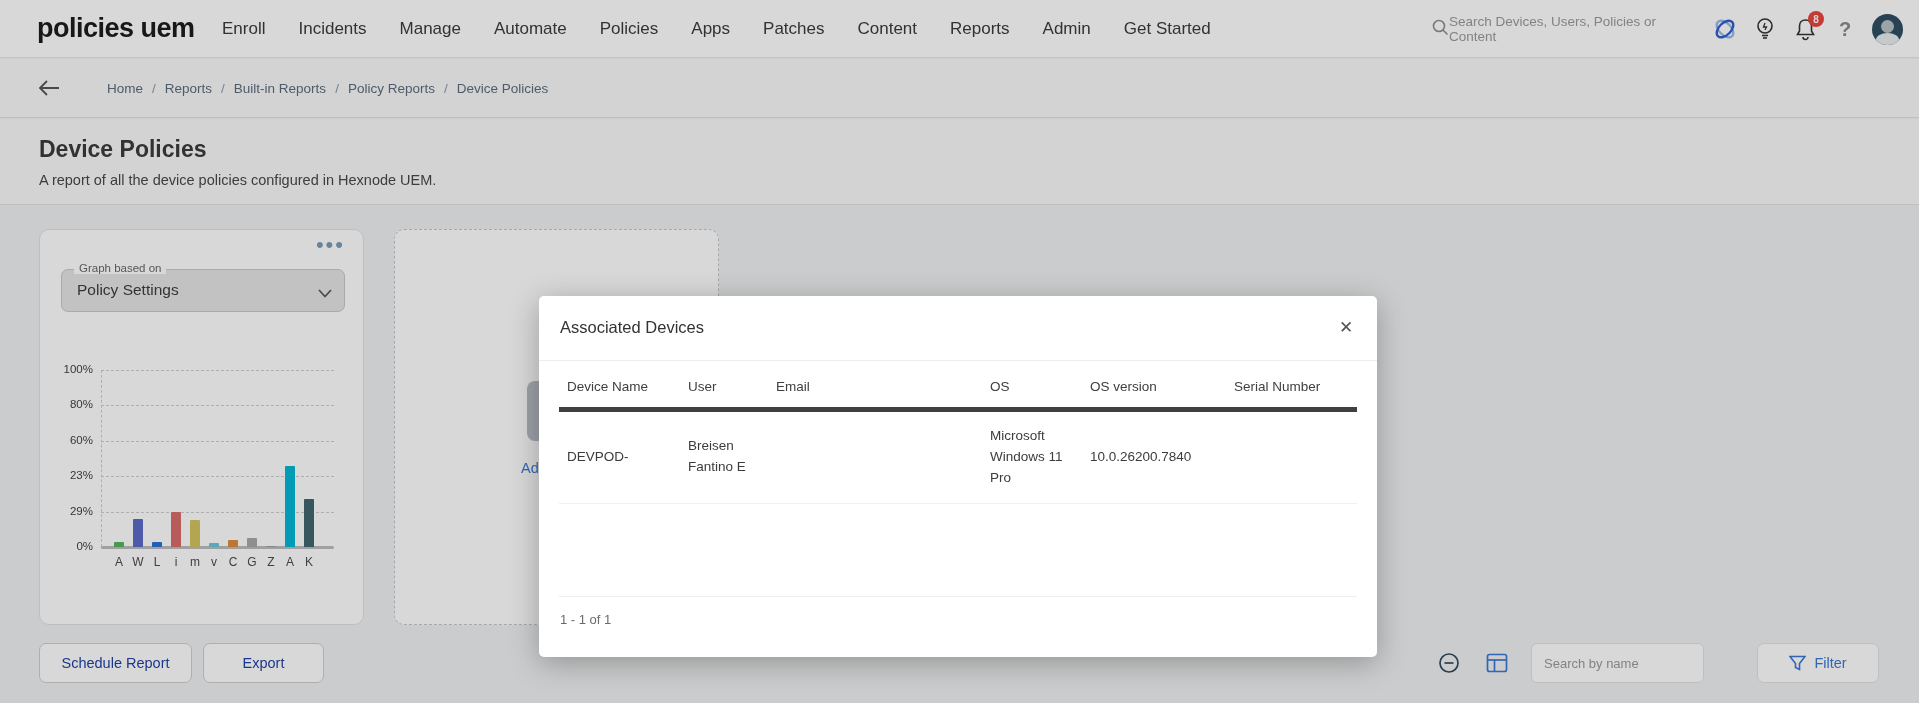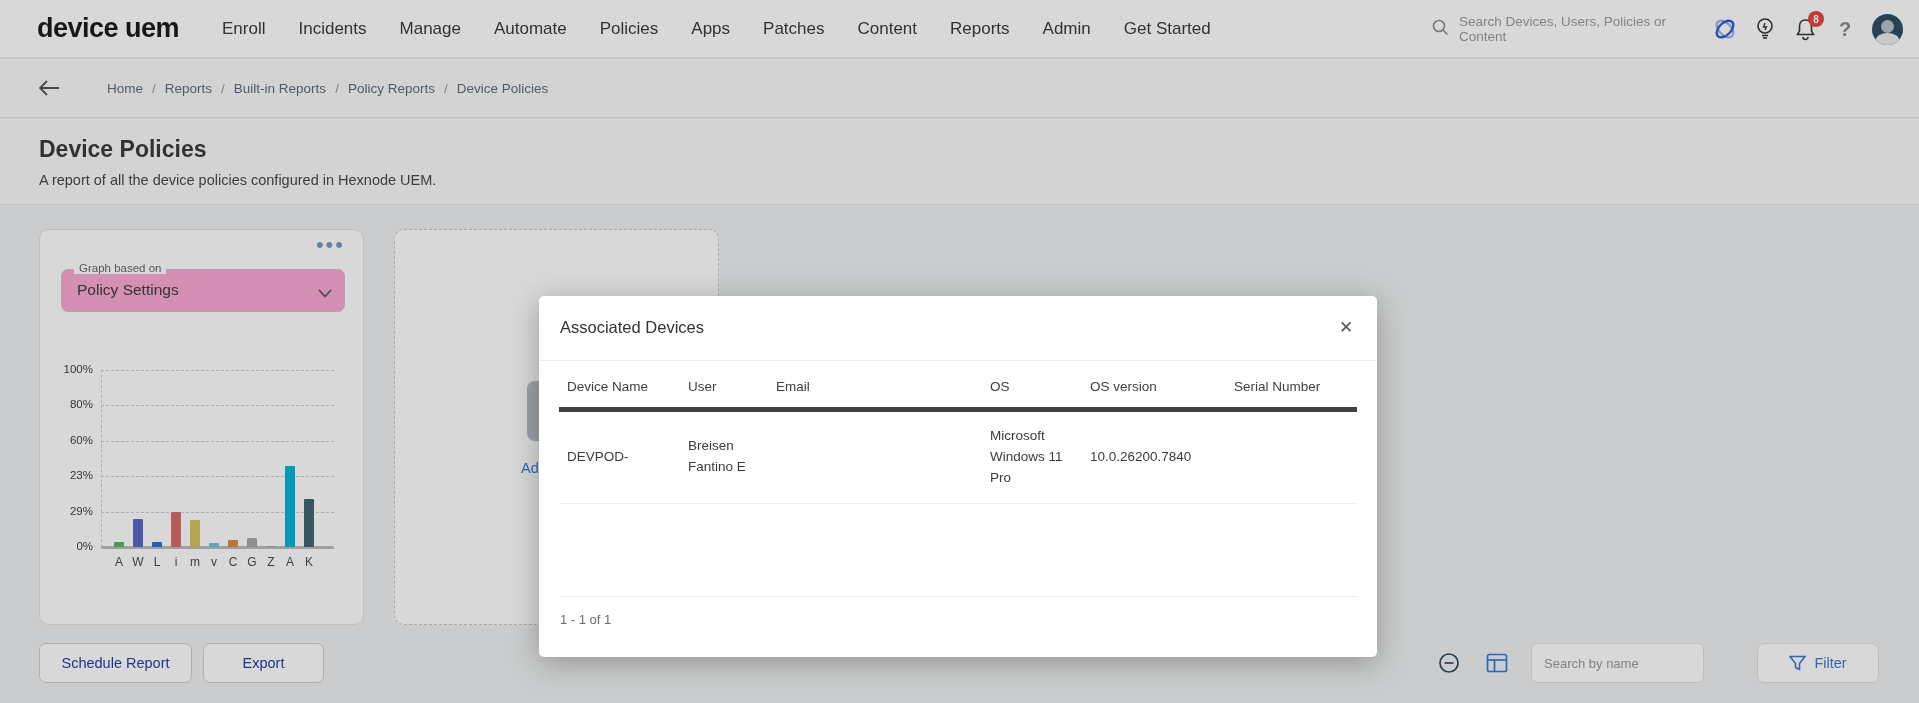--- a/index.html
+++ b/index.html
@@ -4,21 +4,21 @@
 <style>
   * { margin:0; padding:0; box-sizing:border-box; }
   html,body { width:1919px; height:703px; overflow:hidden; font-family:"Liberation Sans", sans-serif; }
   .canvas { position:relative; width:1919px; height:703px; background:#f0f1f2; }
 
   
   .topbar { position:absolute; left:0; top:0; width:1919px; height:58px; background:#ffffff; border-bottom:1px solid #e9e9e9; }
   .logo { position:absolute; left:37px; top:13px; font-size:27px; font-weight:800; letter-spacing:-0.5px; color:#1b1b1b; }
   .mainnav { position:absolute; left:222px; top:0; height:58px; display:flex; align-items:center; gap:33px; }
   .mainnav span { font-size:17px; color:#3a3a3a; cursor:pointer; white-space:nowrap; }
-  .topsearch { position:absolute; left:1432px; top:0; height:58px; display:flex; align-items:center; gap:10px; }
+  .topsearch { position:absolute; left:1432px; top:0; height:58px; display:flex; align-items:center; }
   .topsearch .mag { color:#8d8d8d; }
   .topsearch .ph { font-size:13.5px; color:#9a9a9a; width:232px; }
   .topicons { position:absolute; left:1712px; top:0; height:58px; display:flex; align-items:center; gap:14px; }
   .ticon { position:relative; width:26px; height:26px; display:flex; align-items:center; justify-content:center; color:#444; }
   .badge { position:absolute; top:-5px; right:-6px; min-width:16px; height:16px; border-radius:8px; background:#e8453c; color:#fff; font-size:10px; font-weight:700; display:flex; align-items:center; justify-content:center; padding:0 3px; }
   .qmark { font-size:20px; font-weight:700; color:#8a8a8a; }
   .avatar { width:31px; height:31px; border-radius:50%; background:#2e4d63; position:relative; overflow:hidden; }
   .avatar .head { position:absolute; left:9px; top:6px; width:13px; height:13px; border-radius:50%; background:#b9c2c6; }
   .avatar .body { position:absolute; left:4px; top:19px; width:23px; height:14px; border-radius:50% 50% 0 0; background:#e9edef; }
 
@@ -30,21 +30,21 @@
   .crumbs span[data-interactable="true"] { cursor:pointer; }
 
   
   .titleband { position:absolute; left:0; top:119px; width:1919px; height:86px; background:#fafafa; border-bottom:1px solid #e3e3e3; }
   .pagetitle { position:absolute; left:39px; top:17px; font-size:23px; font-weight:700; color:#3a3a3a; }
   .pagesub { position:absolute; left:39px; top:53px; font-size:14.5px; color:#474747; }
 
   
   .card1 { position:absolute; left:39px; top:229px; width:325px; height:396px; background:#ffffff; border:1px solid #e2e2e2; border-radius:10px; }
   .dots { position:absolute; right:18px; top:4px; color:#7d9ab5; font-size:22px; letter-spacing:2px; cursor:pointer; line-height:22px; }
-  .selectbox { position:absolute; left:21px; top:39px; width:284px; height:43px; border:1px solid #c9c9c9; border-radius:7px; background:#f9a8d4; cursor:pointer; }
+  .selectbox { position:absolute; left:21px; top:39px; width:284px; height:43px; border:1px solid #c9c9c9; border-radius:7px; background:#e5e5e5; cursor:pointer; }
   .selectbox .flabel { position:absolute; left:12px; top:-8px; background:#fff; padding:0 5px; font-size:11.5px; color:#666; }
   .selectbox .fval { position:absolute; left:15px; top:11px; font-size:15.5px; color:#3c3c3c; }
   .selectbox .chev { position:absolute; right:12px; top:14px; color:#555; }
 
   
   .plotwrap { position:absolute; left:0; top:0; width:325px; height:396px; }
   .ylab { position:absolute; font-size:11.5px; color:#3f3f3f; width:40px; text-align:right; }
   .gline { position:absolute; border-top:1px dashed #cfcfcf; height:0; }
   .vline { position:absolute; border-left:1px dashed #cfcfcf; width:0; }
   .baseline { position:absolute; height:3px; background:#bdbdbd; border-radius:2px; }
@@ -78,21 +78,21 @@
   table.devices td { font-size:13.5px; color:#3c3c3c; padding:14px 8px; vertical-align:middle; border-bottom:1px solid #f0f0f0; line-height:1.55; }
   .mfootline { position:absolute; left:20px; right:20px; top:300px; border-top:1px solid #ededed; }
   .mpage { position:absolute; left:21px; top:316px; font-size:13px; color:#6b6b6b; }
 </style>
 </head>
 <body>
 
 <div class="canvas" data-interactable="false">
 
   <div class="topbar" data-interactable="false">
-    <div class="logo" data-interactable="true">device uem</div>
+    <div class="logo" data-interactable="true">policies uem</div>
     <div class="mainnav" data-interactable="false">
       <span data-interactable="true">Enroll</span>
       <span data-interactable="true">Incidents</span>
       <span data-interactable="true">Manage</span>
       <span data-interactable="true">Automate</span>
       <span data-interactable="true">Policies</span>
       <span data-interactable="true">Apps</span>
       <span data-interactable="true">Patches</span>
       <span data-interactable="true">Content</span>
       <span data-interactable="true">Reports</span>

